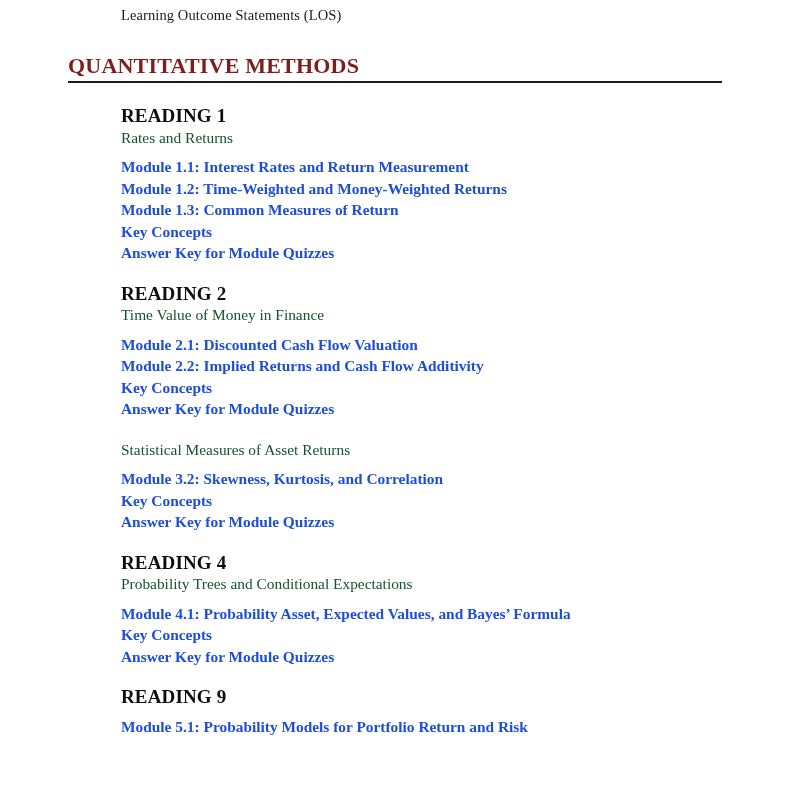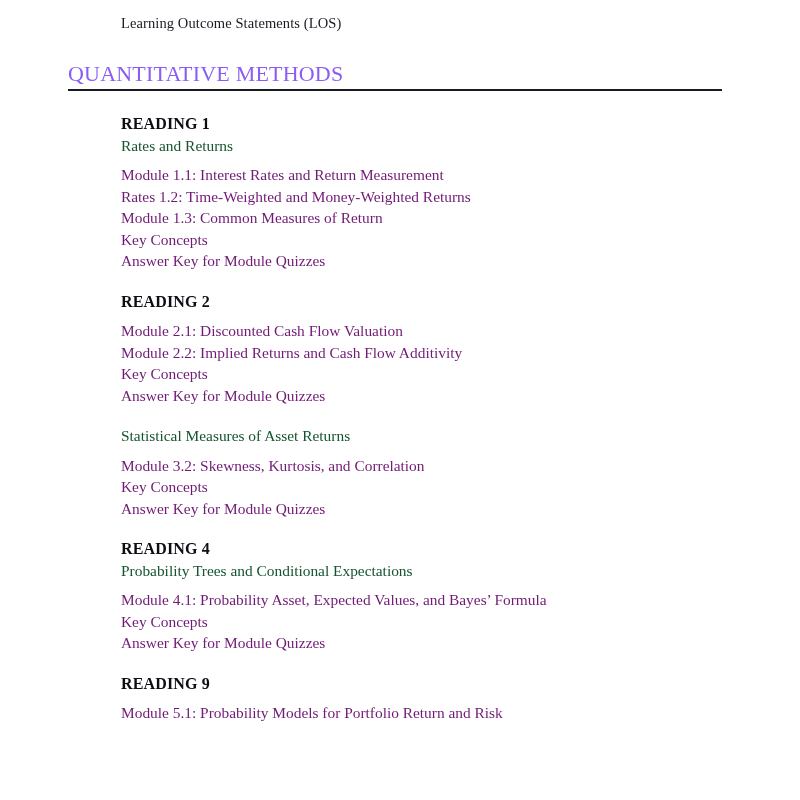--- a/index.html
+++ b/index.html
@@ -15,84 +15,84 @@
     overflow: hidden;
     position: relative;
     -webkit-font-smoothing: antialiased;
   }
 
   .page {
     position: relative;
     width: 800px;
     height: 800px;
     box-sizing: border-box;
-    padding-top: 12px;
+    padding-top: 4px;
   }
 
   
   .running-header {
     margin-left: 121px;
     font-size: 14.5px;
     line-height: 22px;
     color: #1a1a22;
     letter-spacing: 0.1px;
   }
 
   
   .section-header-wrap {
     margin-left: 68px;
     margin-top: 27px;
     width: 654px;
   }
   .section-header {
     font-size: 22px;
-    font-weight: normal;
+    font-weight: bold;
     line-height: 26px;
     letter-spacing: 0.2px;
-    color: #8b5cf6;
+    color: #7f1d1d;
     white-space: nowrap;
   }
   .section-rule {
     height: 0;
     border-bottom: 2px solid #1a1a22;
     margin-top: 2px;
     width: 654px;
   }
 
   
   .readings {
     margin-left: 121px;
     margin-top: 22px;
   }
   .reading-block {
     margin-bottom: 19px;
   }
   .reading-label {
-    font-size: 16px;
+    font-size: 19px;
     font-weight: bold;
     line-height: 21.5px;
     letter-spacing: 0.15px;
     color: #0d0d14;
     white-space: nowrap;
   }
   .reading-title {
     font-size: 15.4px;
     font-weight: normal;
     line-height: 21.5px;
     color: #14532d;
     white-space: nowrap;
   }
   .module-list {
     margin-top: 8px;
   }
   .module-item {
     font-size: 15.4px;
-    font-weight: normal;
+    font-weight: bold;
     line-height: 21.5px;
-    color: #701a75;
+    color: #1d4ed8;
     white-space: nowrap;
   }
 </style>
 </head>
 <body>
 
 <div class="page">
 
   <div class="running-header">Learning Outcome Statements (LOS)</div>
 
@@ -100,28 +100,29 @@
     <div class="section-header">QUANTITATIVE METHODS</div>
     <div class="section-rule"></div>
   </div>
 
   <div class="readings">
       <div class="reading-block">
         <div class="reading-label">READING 1</div>
         <div class="reading-title">Rates and Returns</div>
         <div class="module-list">
           <div class="module-item">Module 1.1: Interest Rates and Return Measurement</div>
-          <div class="module-item">Rates 1.2: Time-Weighted and Money-Weighted Returns</div>
+          <div class="module-item">Module 1.2: Time-Weighted and Money-Weighted Returns</div>
           <div class="module-item">Module 1.3: Common Measures of Return</div>
           <div class="module-item">Key Concepts</div>
           <div class="module-item">Answer Key for Module Quizzes</div>
         </div>
       </div>
       <div class="reading-block">
         <div class="reading-label">READING 2</div>
+        <div class="reading-title">Time Value of Money in Finance</div>
         <div class="module-list">
           <div class="module-item">Module 2.1: Discounted Cash Flow Valuation</div>
           <div class="module-item">Module 2.2: Implied Returns and Cash Flow Additivity</div>
           <div class="module-item">Key Concepts</div>
           <div class="module-item">Answer Key for Module Quizzes</div>
         </div>
       </div>
       <div class="reading-block">
         <div class="reading-title">Statistical Measures of Asset Returns</div>
         <div class="module-list">

